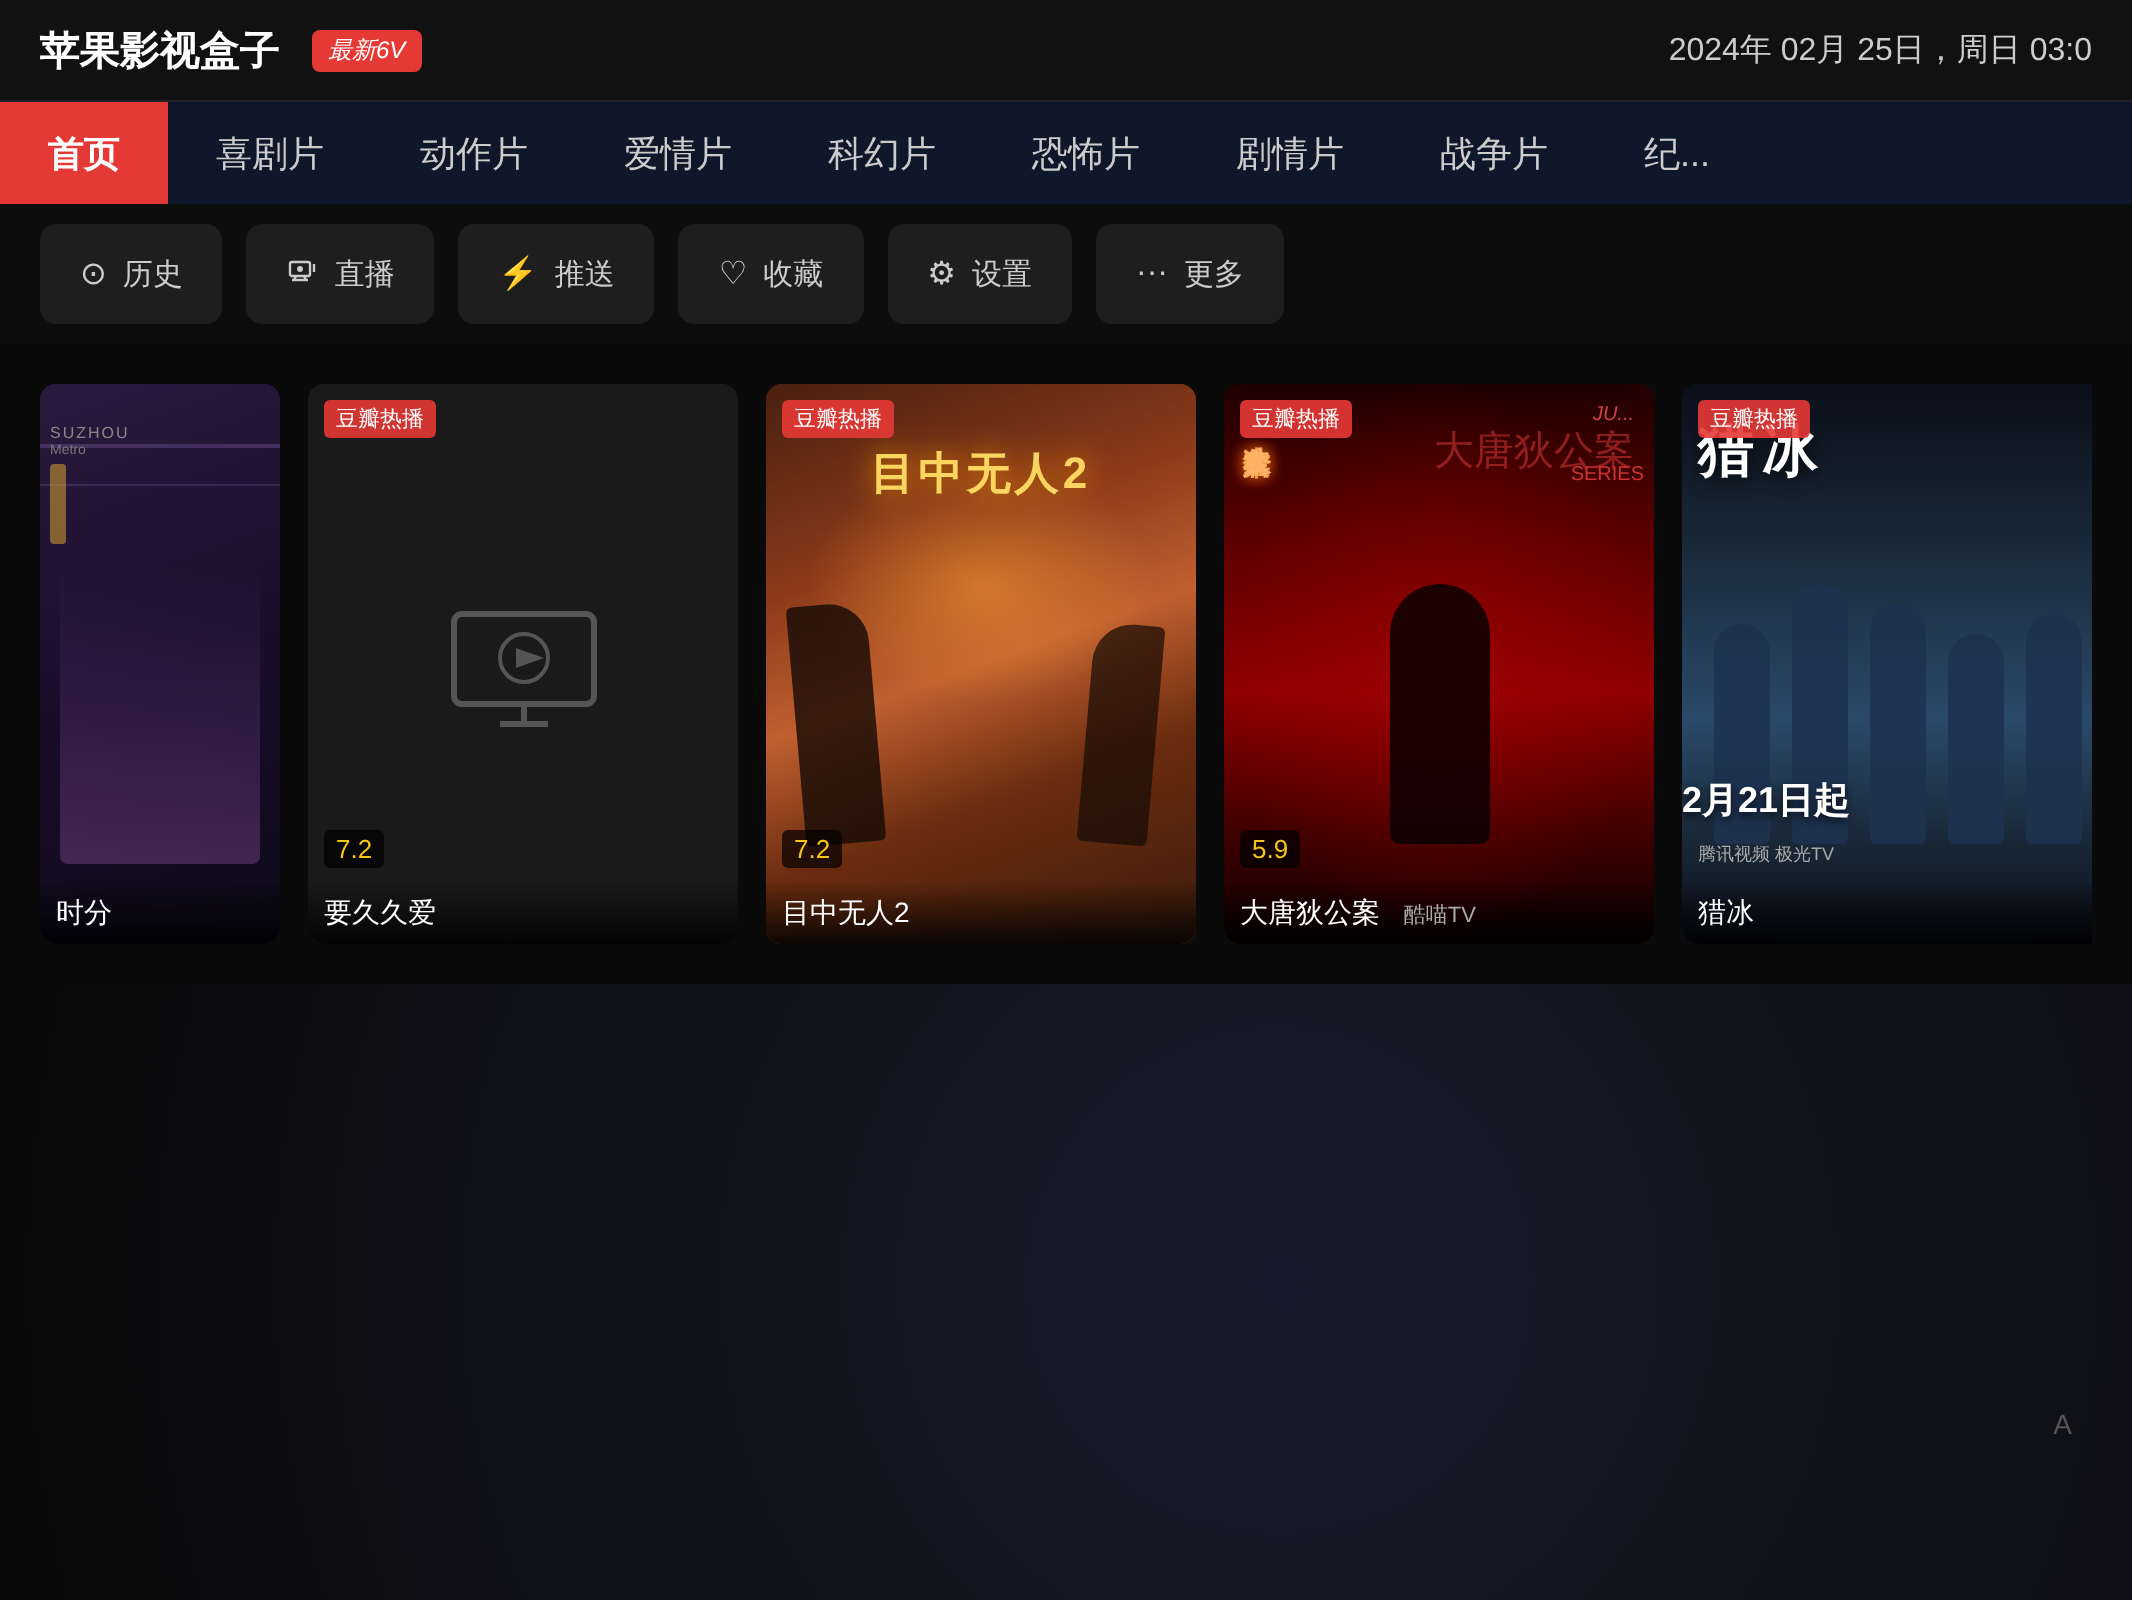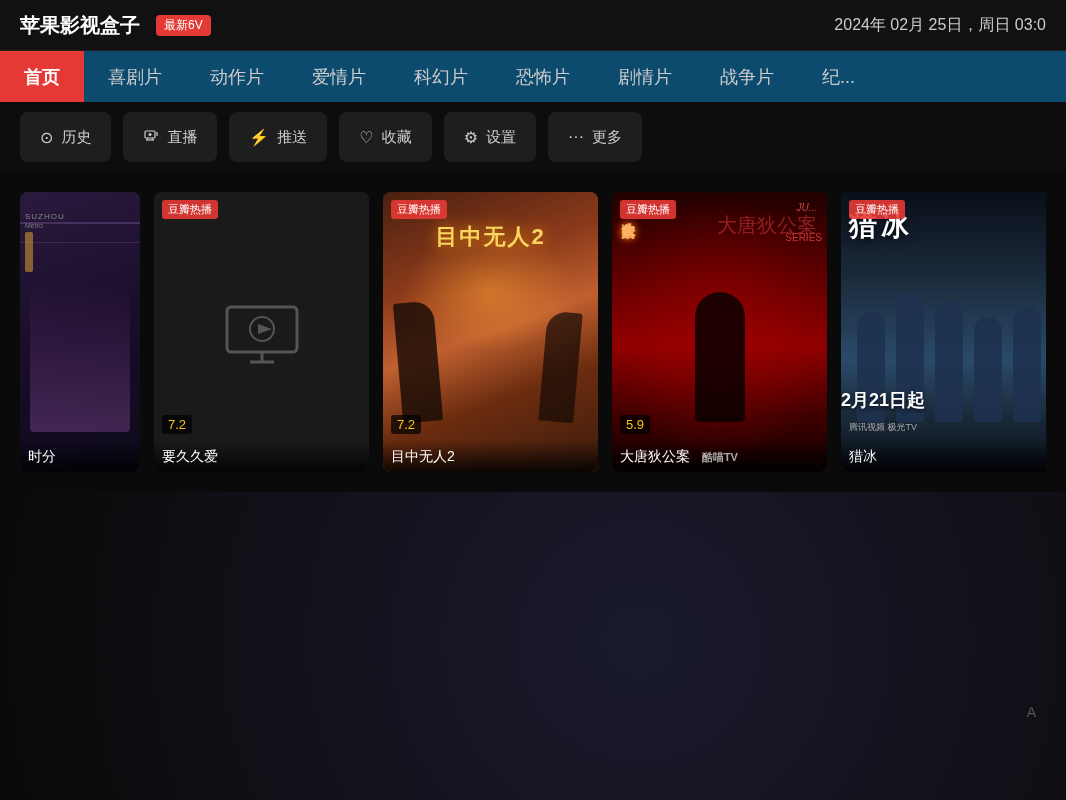--- a/index.html
+++ b/index.html
@@ -45,30 +45,31 @@
       font-size: 20px;
       font-weight: bold;
       color: #fff;
     }
     .new-badge {
       background: #e53935;
       color: #fff;
       font-size: 12px;
       padding: 2px 8px;
       border-radius: 4px;
+      font-style: italic;
     }
     .header-time {
       font-size: 16px;
       color: #ccc;
     }
 
     
     .nav-tabs {
       display: flex;
-      background: #0c4a6e;
+      background: #0f172a;
       border-top: 1px solid #222;
       height: 52px;
       align-items: center;
       padding: 17px 0;
       overflow: hidden;
     }
     .nav-tab {
       padding: 0 24px;
       height: 52px;
       display: flex;
@@ -368,21 +369,21 @@
             <div style="position:absolute;top:20px;left:8px;font-size:14px;font-weight:bold;color:rgba(255,180,100,0.9);text-shadow:0 0 8px rgba(200,80,0,0.8);writing-mode:vertical-lr;">大唐狄公案</div>
 
             <div style="position:absolute;top:10px;right:10px;font-size:10px;color:#cc4444;font-style:italic;">JU...</div>
             <div style="position:absolute;top:20px;right:10px;font-size:20px;color:rgba(200,50,50,0.6);">大唐狄公案</div>
             <div style="position:absolute;top:40px;right:5px;font-size:10px;color:#cc3333;">SERIES</div>
           </div>
           <div class="card-badge">豆瓣热播</div>
           <div class="card-rating">5.9</div>
           <div class="card-title">
             <span>大唐狄公案</span>
-            <span class="card-sub" style="margin-left:8px;font-weight:bold;">酷喵TV</span>
+            <span class="card-sub" style="margin-left:8px;">酷喵TV</span>
           </div>
         </div>
       </div>
 
       <div class="movie-card card-fifth">
         <div class="card-inner">
           <div style="position:absolute;top:0;left:0;right:0;bottom:0;">
             <div style="position:absolute;top:0;left:0;right:0;bottom:0;background:linear-gradient(180deg,#0a0f1a 0%,#1a2a3a 30%,#2a4a6a 60%,#1a2a3a 80%,#0a0f1a 100%);"></div>
 
             <div style="position:absolute;bottom:50px;left:10px;right:10px;height:150px;display:flex;justify-content:space-around;align-items:flex-end;">

